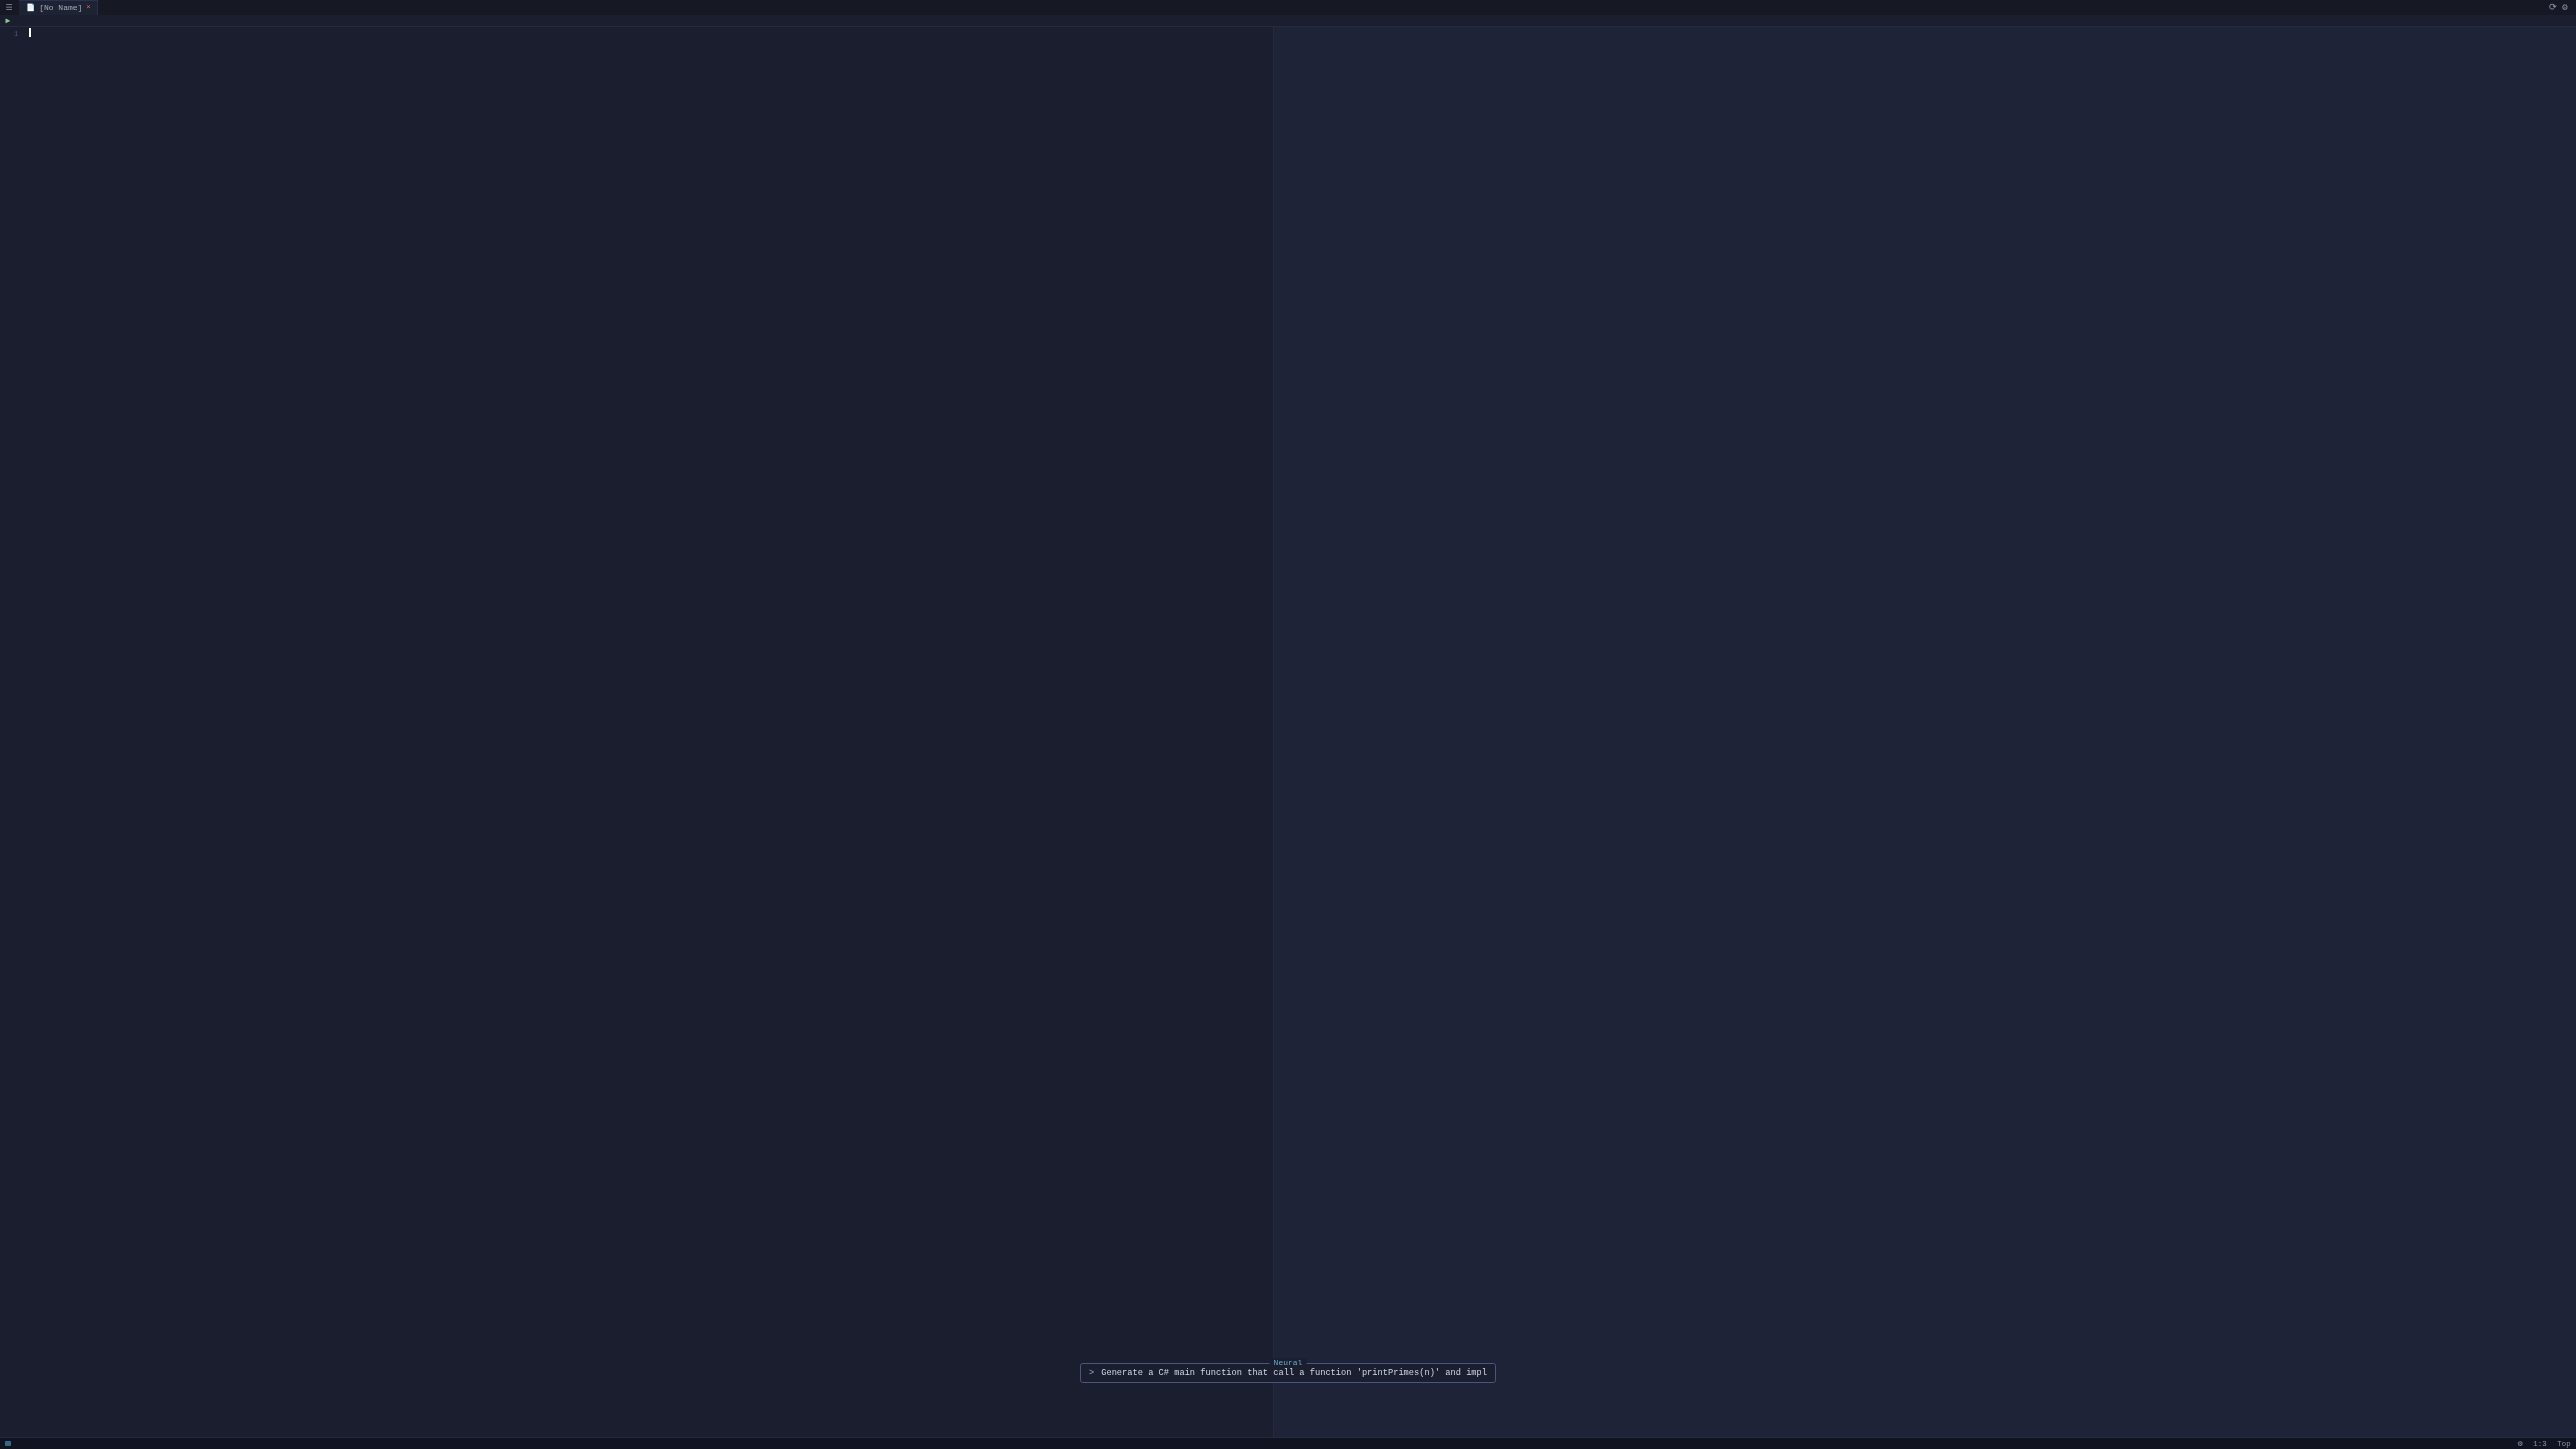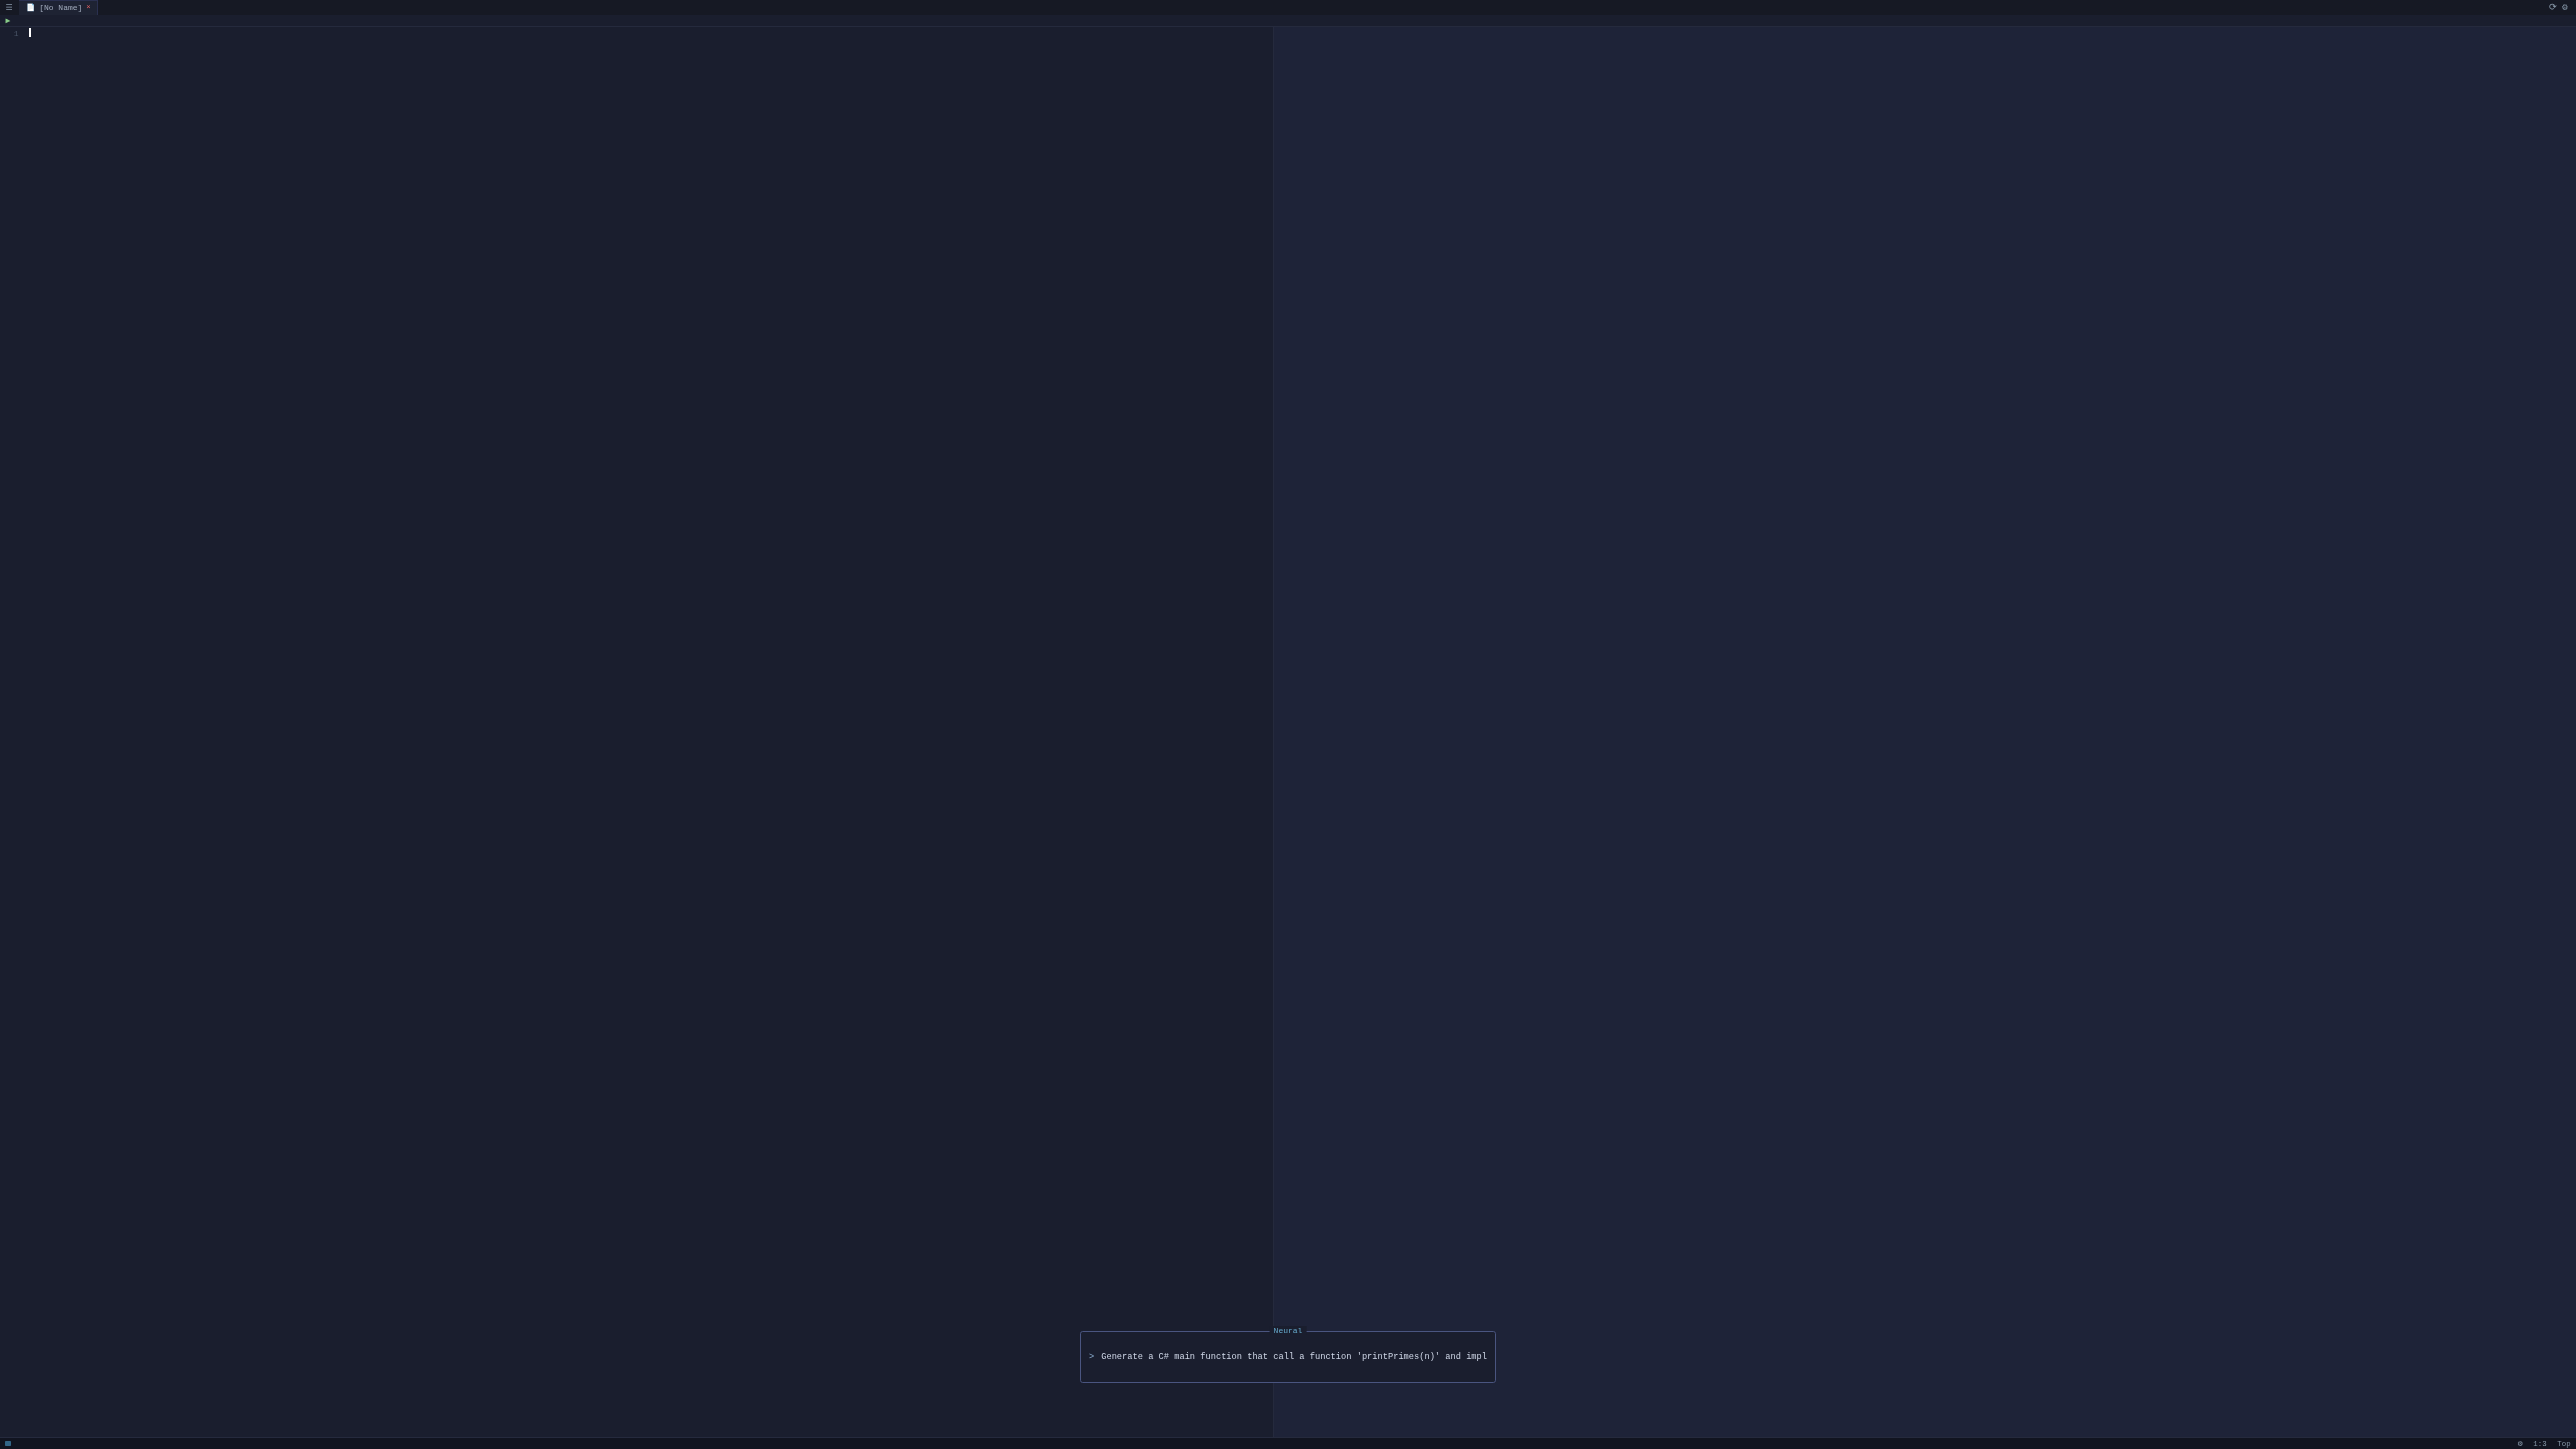--- a/index.html
+++ b/index.html
@@ -178,21 +178,21 @@
       left: 50%;
       transform: translateX(-50%);
       width: 416px;
     }
 
     .neural-box {
       border: 0.7px solid #4a5580;
       border-radius: 2.7px;
       background-color: #1a1e2e;
       position: relative;
-      padding: 20px 8px;
+      padding: 4px 8px;
       display: flex;
       align-items: center;
       gap: 7px;
     }
 
     .neural-label {
       position: absolute;
       top: -6px;
       left: 50%;
       transform: translateX(-50%);

